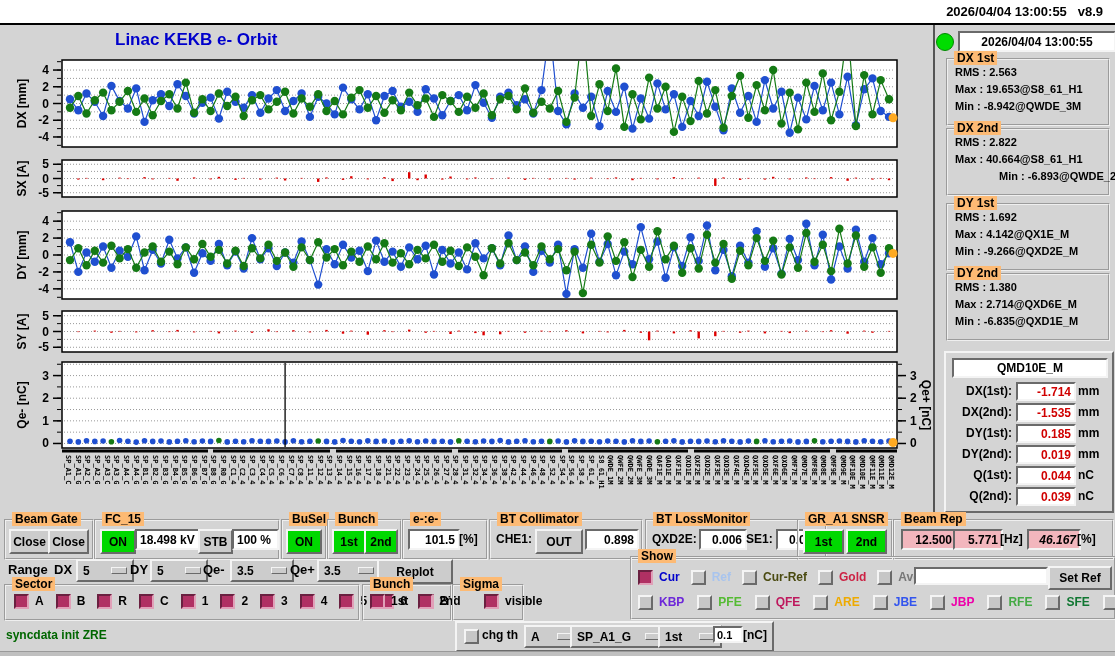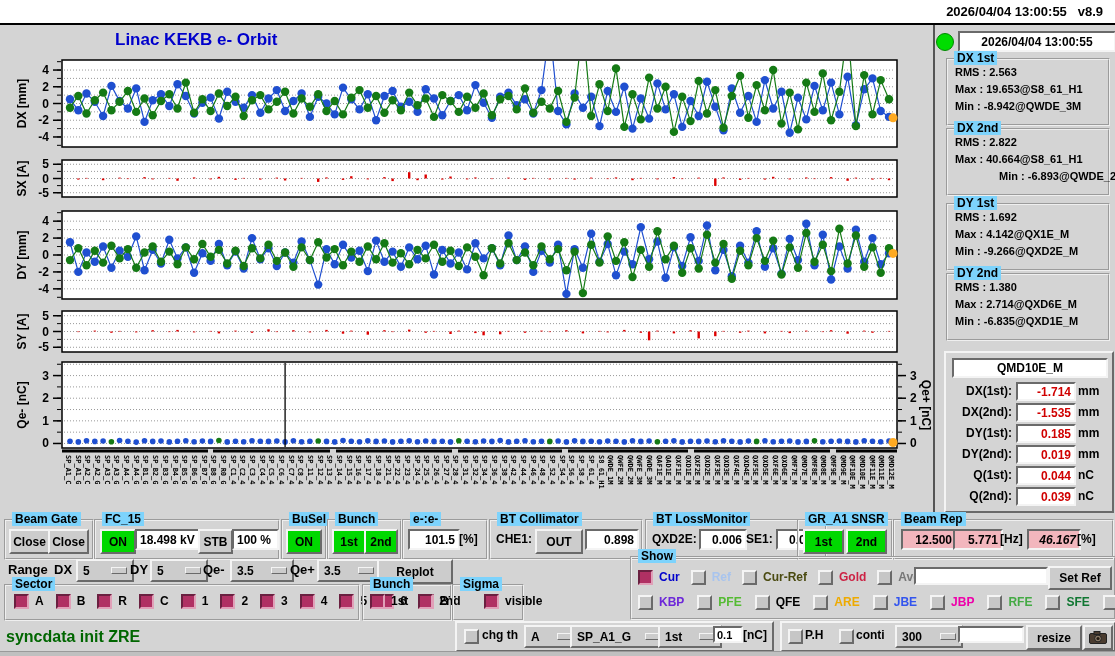--- a/index.html
+++ b/index.html
@@ -6,21 +6,21 @@
   #app{position:relative;width:1115px;height:656px;background:#d4d4d4;
        font-family:"Liberation Sans",sans-serif;font-weight:bold;color:#000;
        overflow:hidden;user-select:none;}
   .topbar{position:absolute;left:0;top:0;width:1115px;height:23px;background:#fff;
           border-bottom:2px solid #000;}
   .clock{position:absolute;right:12px;top:4px;font-size:13px;white-space:pre;}
   .page-title{position:absolute;left:115px;top:30px;font-size:17px;color:#0000cc;}
   #plots{position:absolute;left:0;top:25px;width:935px;height:492px;}
   .vsep{position:absolute;left:933px;top:25px;width:2px;height:491px;background:#555;}
   .group{position:absolute;border:2px groove #efefef;}
-  .glabel{position:absolute;top:-9px;left:6px;background:#7dd3fc;padding:0 3px;
+  .glabel{position:absolute;top:-9px;left:6px;background:#fdba74;padding:0 3px;
           font-size:12px;line-height:14px;white-space:nowrap;}
   .btn{position:absolute;display:flex;align-items:center;justify-content:center;
        font-size:12px;background:#ccc;border:2px solid;cursor:default;
        border-color:#f4f4f4 #6a6a6a #6a6a6a #f4f4f4;white-space:nowrap;}
   .btn.green{background:#00d800;}
   .field{position:absolute;display:flex;align-items:center;background:#fff;
          border:2px solid;border-color:#6a6a6a #f4f4f4 #f4f4f4 #6a6a6a;
          font-size:12px;padding:0 3px;white-space:nowrap;}
   .field.pink{background:#f2b6bd;}
   .field.right{justify-content:flex-end;}
@@ -42,21 +42,21 @@
           border-color:#6a6a6a #f4f4f4 #f4f4f4 #6a6a6a;font-size:12px;padding:0 2px;}
   
   .dot{position:absolute;left:936px;top:33px;width:16px;height:16px;border-radius:50%;
        background:#00dd00;border:1px solid #008800;}
   .tsbox{position:absolute;left:958px;top:31px;width:148px;height:17px;}
   .statgroup .srow{position:absolute;left:7px;font-size:11px;white-space:nowrap;}
   .panel-up{position:absolute;background:#d4d4d4;border:2px solid;
             border-color:#f4f4f4 #6a6a6a #6a6a6a #f4f4f4;}
   .mon-label{position:absolute;font-size:12px;text-align:right;width:64px;}
   .mon-unit{position:absolute;font-size:12px;}
-  .statusbar{position:absolute;left:6px;top:628px;font-size:16px;color:#006600;}
+  .statusbar{position:absolute;left:6px;top:628px;font-size:12px;color:#006600;}
   .bottomedge{position:absolute;left:0;top:651px;width:1115px;height:5px;background:#c0c0c0;
               border-top:1px solid #9a9a9a;}
 </style>
 </head>
 <body>
 
 <div id="app">
 
   <div class="topbar">
     <div class="clock"><span>2026/04/04 13:00:55</span>&nbsp;&nbsp;&nbsp;<span>v8.9</span></div>
@@ -1128,21 +1128,21 @@
         <span class="cbpair">
           <span class="checkbox"></span>
           <span class="cblabel" style="color: #6d28d9;">KBP</span>
         </span>
         <span class="cbpair">
           <span class="checkbox"></span>
           <span class="cblabel" style="color: rgb(85, 187, 51);">PFE</span>
         </span>
         <span class="cbpair">
           <span class="checkbox"></span>
-          <span class="cblabel" style="color: #000000;">QFE</span>
+          <span class="cblabel" style="color: #be185d;">QFE</span>
         </span>
         <span class="cbpair">
           <span class="checkbox"></span>
           <span class="cblabel" style="color: rgb(238, 170, 0);">ARE</span>
         </span>
         <span class="cbpair">
           <span class="checkbox"></span>
           <span class="cblabel" style="color: rgb(51, 85, 238);">JBE</span>
         </span>
         <span class="cbpair">
@@ -1249,35 +1249,15 @@
         <span class="optbar"></span>
       </div>
     <div class="optmenu" style="left:201px;top:2px;width:50px;height:19px;">
         <span>1st</span>
         <span class="optbar"></span>
       </div>
     <input class="tinput" style="left: 256px; top: 3px; width: 22px; height: 13px; font-size: 11px;" value="0.1">
     <span class="lab" style="left:286px;top:5px;">[nC]</span>
   </div>
 
-  <div class="panel-up" style="left:780px;top:621px;width:332px;height:27px;">
-    <span class="checkbox" style="position:absolute;left:6px;top:6px;"></span>
-    <span class="lab" style="left:23px;top:5px;">P.H</span>
-    <span class="checkbox" style="position:absolute;left:57px;top:6px;"></span>
-    <span class="lab" style="left:74px;top:5px;">conti</span>
-    <div class="optmenu" style="left:113px;top:2px;width:54px;height:19px;">
-        <span>300</span>
-        <span class="optbar"></span>
-      </div>
-    <input class="tinput" style="left: 176px; top: 3px; width: 58px; height: 13px;" value="">
-    <div class="btn" style="left:244px;top:2px;width:52px;height:21px;">resize</div>
-    <div class="btn" style="left:301px;top:2px;width:26px;height:21px;">
-      <svg width="18" height="13" viewBox="0 0 18 13">
-        <rect x="0.5" y="2.5" width="17" height="10" rx="1.5" fill="#4a3c30" stroke="#222"></rect>
-        <rect x="5" y="0.5" width="6" height="3" fill="#4a3c30" stroke="#222"></rect>
-        <circle cx="9" cy="7.5" r="3.4" fill="#8a7a66" stroke="#222"></circle>
-        <circle cx="9" cy="7.5" r="1.6" fill="#221a12"></circle>
-      </svg>
-    </div>
-  </div>
 
   <div class="bottomedge"></div>
 </div>
 
 </body></html>

